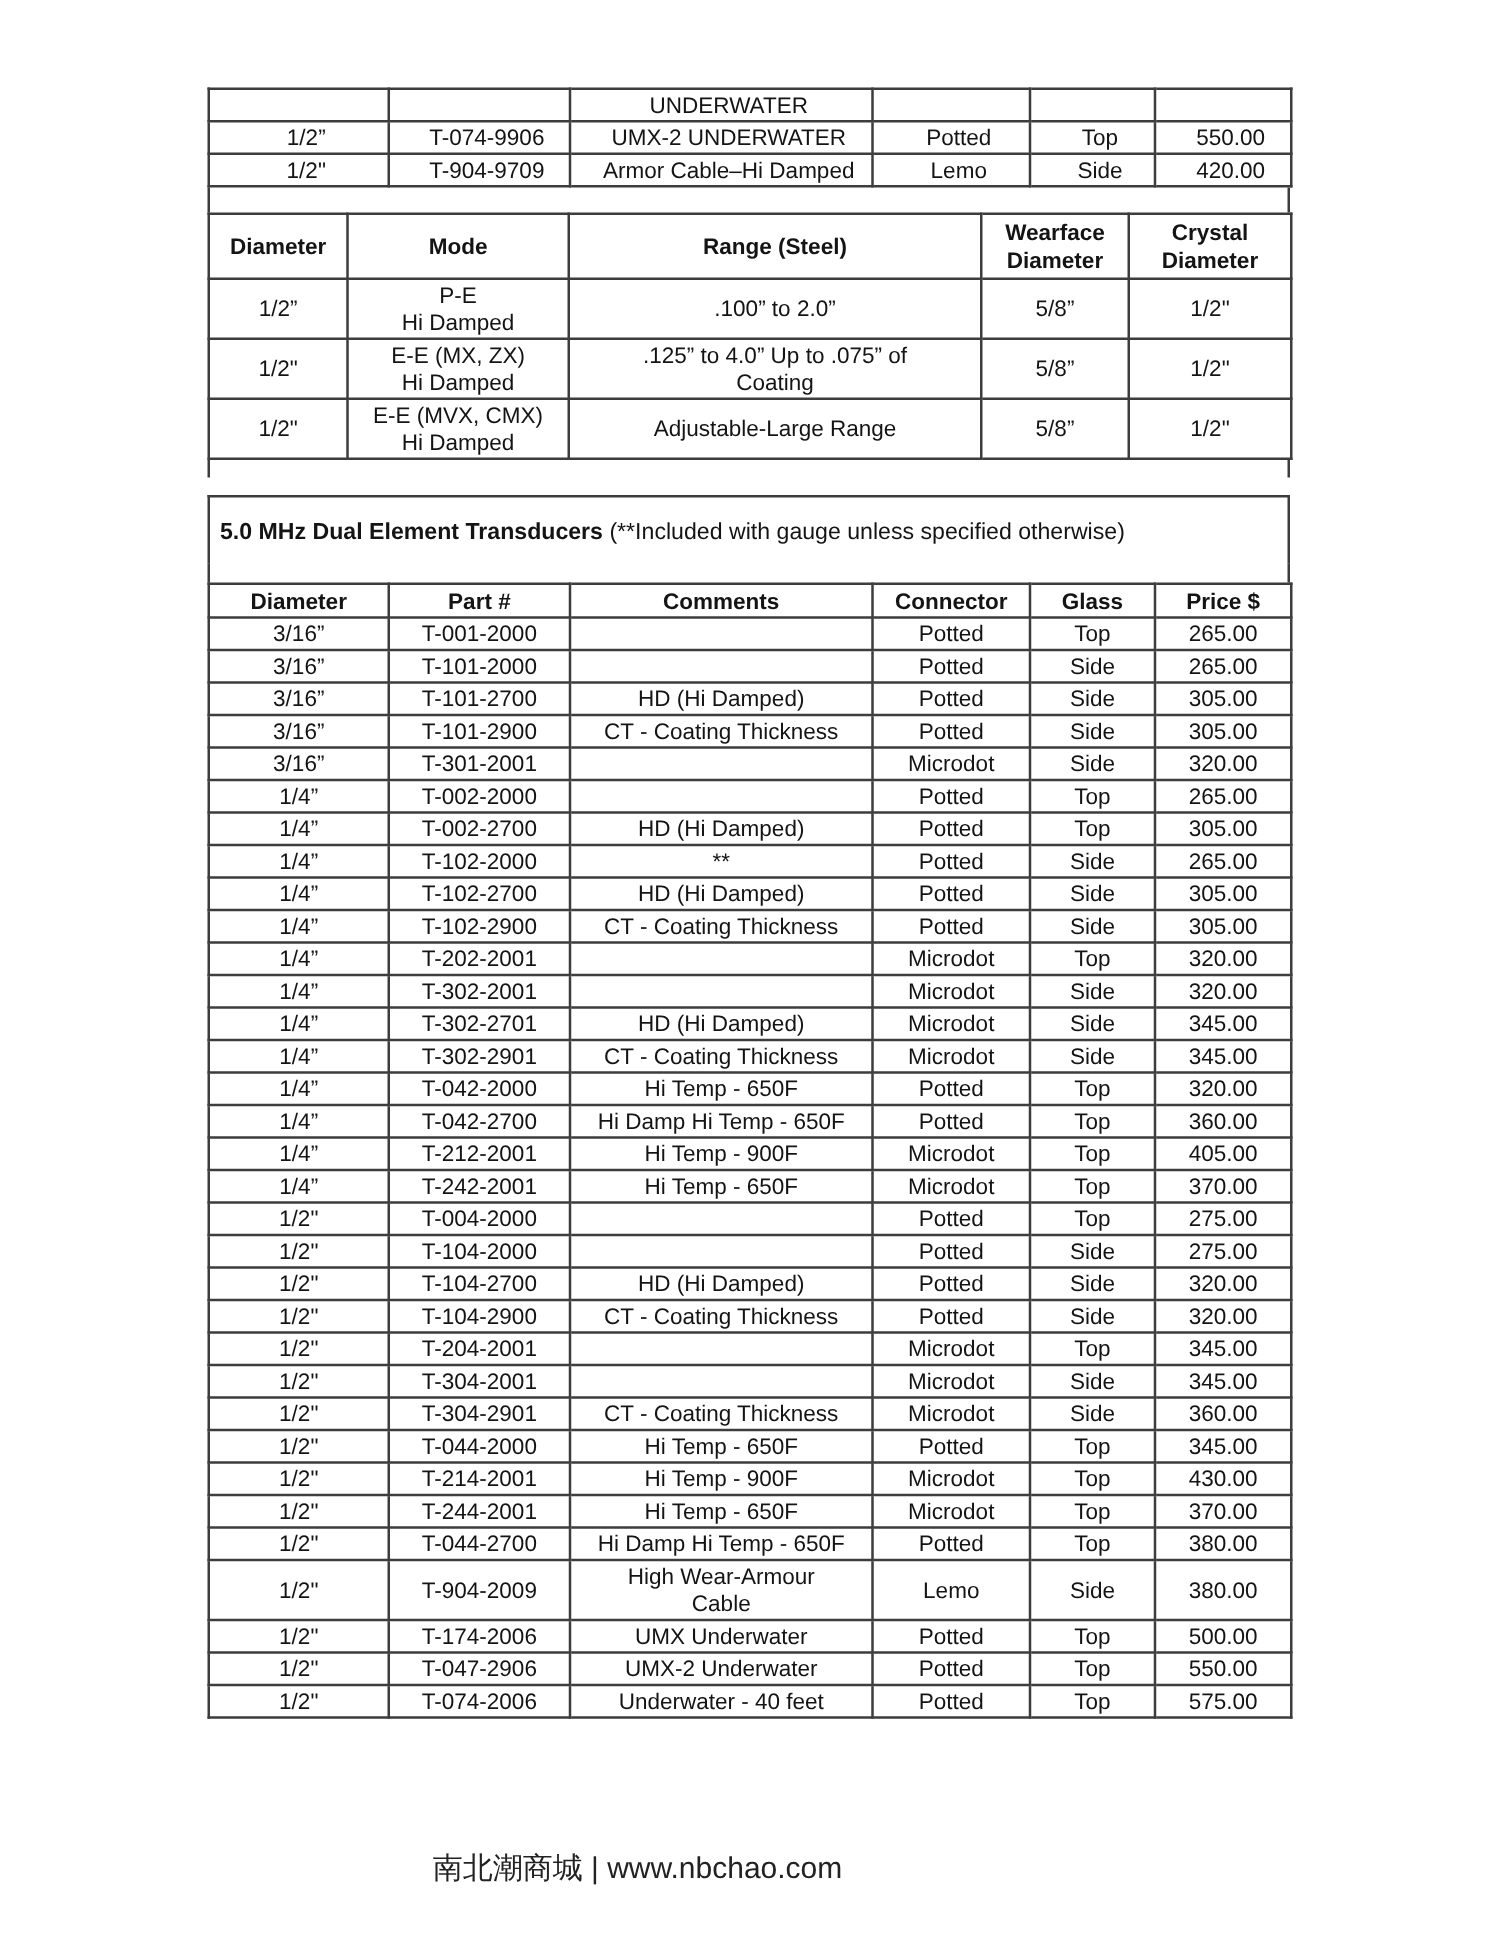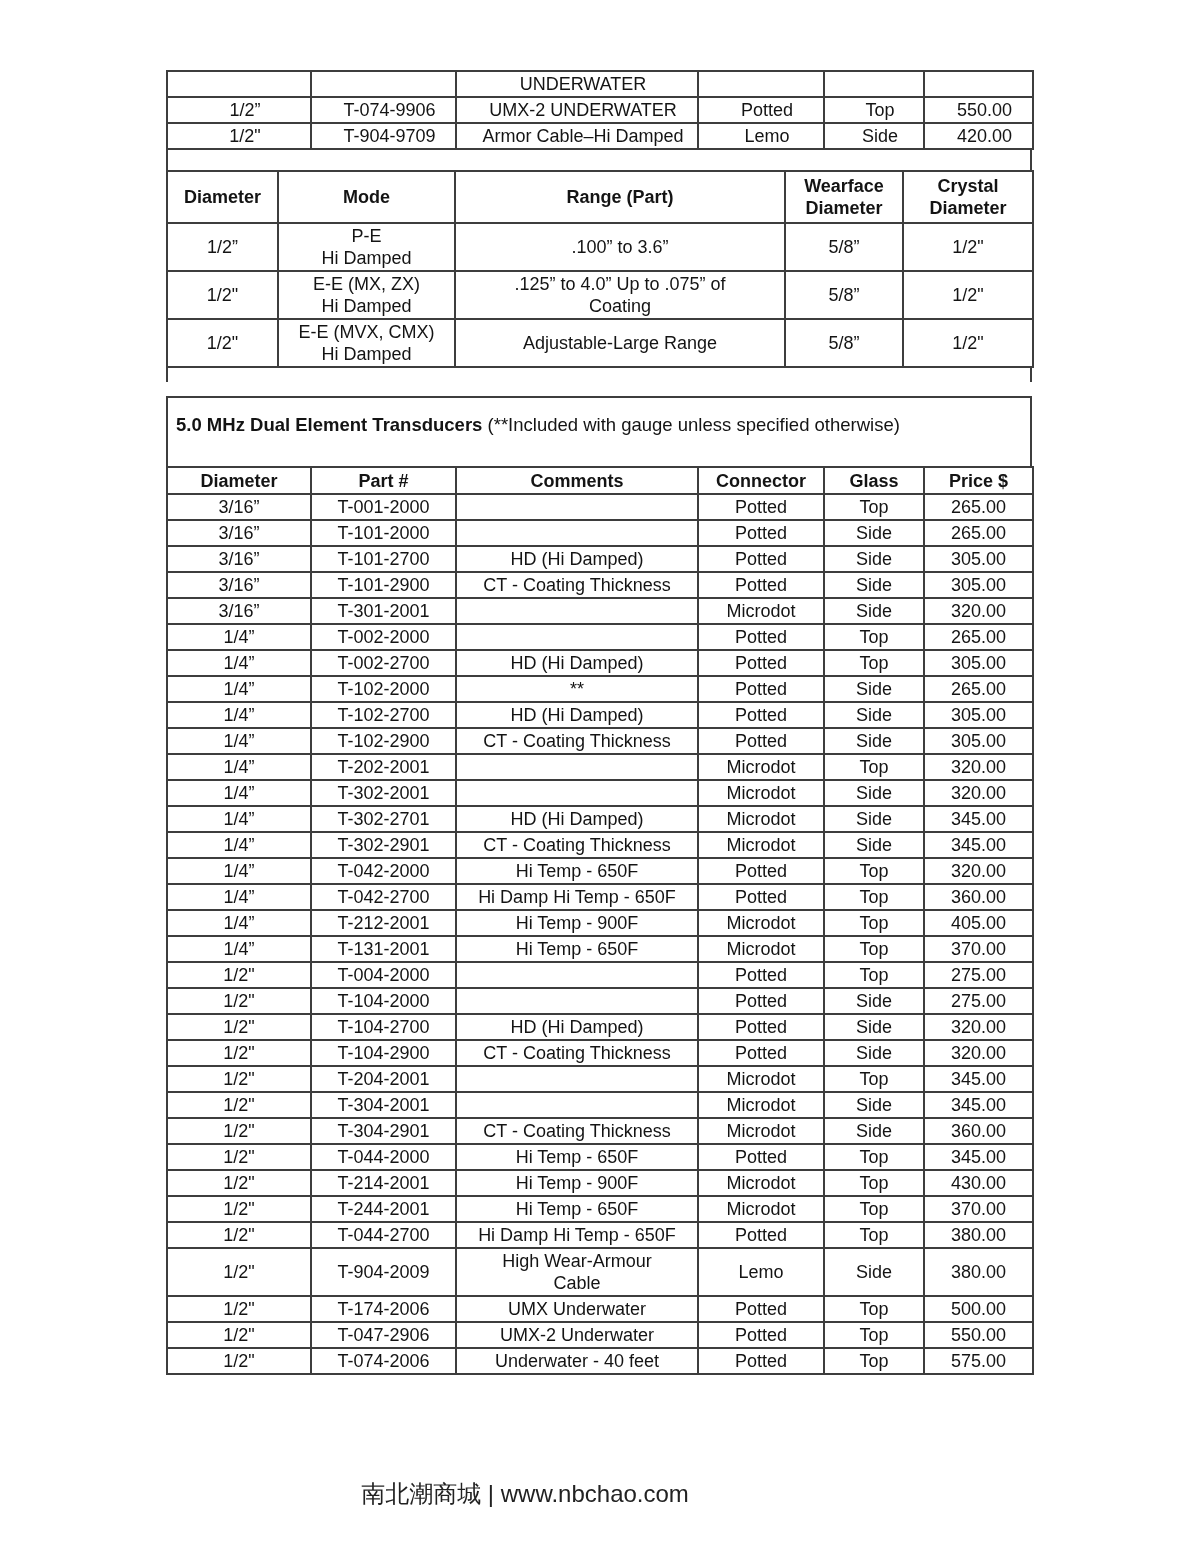--- a/index.html
+++ b/index.html
@@ -61,21 +61,20 @@
   }
   .section-box.last{border-bottom:2px solid #3d3d3d;}
   .bold{font-weight:bold;}
   .footer{
     position:absolute;
     left:0;top:1478px;
     width:1020px;
     text-align:center;
     font-size:24px;
     color:#222;
-    margin-left:15px;
   }
 </style>
 </head>
 <body>
 
 <div class="content">
 
   <table class="tbl underwater">
     <colgroup>
       <col style="width:144px">
@@ -120,39 +119,39 @@
       <col style="width:111px">
         <col style="width:177px">
         <col style="width:330px">
       <col style="width:118px">
         <col style="width:130px">
     </colgroup>
   <thead>
         <tr>
           <th>Diameter</th>
           <th>Mode</th>
-          <th>Range (Part)</th>
+          <th>Range (Steel)</th>
           <th>
             <div>Wearface</div>
             <div>Diameter</div>
           </th>
           <th>
             <div>Crystal</div>
             <div>Diameter</div>
           </th>
         </tr>
       </thead>
       <tbody>
         <tr>
           <td>1/2”</td>
           <td>
             <div>P-E</div>
             <div>Hi Damped</div>
           </td>
-          <td>.100” to 3.6”</td>
+          <td>.100” to 2.0”</td>
           <td>5/8”</td>
           <td>1/2"</td>
         </tr>
         <tr>
           <td>1/2"</td>
           <td>
             <div>E-E (MX, ZX)</div>
             <div>Hi Damped</div>
           </td>
           <td>
@@ -337,21 +336,21 @@
         <tr>
           <td>1/4”</td>
           <td>T-212-2001</td>
           <td>Hi Temp - 900F</td>
           <td>Microdot</td>
           <td>Top</td>
           <td>405.00</td>
         </tr>
         <tr>
           <td>1/4”</td>
-          <td>T-131-2001</td>
+          <td>T-242-2001</td>
           <td>Hi Temp - 650F</td>
           <td>Microdot</td>
           <td>Top</td>
           <td>370.00</td>
         </tr>
         <tr>
           <td>1/2"</td>
           <td>T-004-2000</td>
           <td></td>
           <td>Potted</td>

